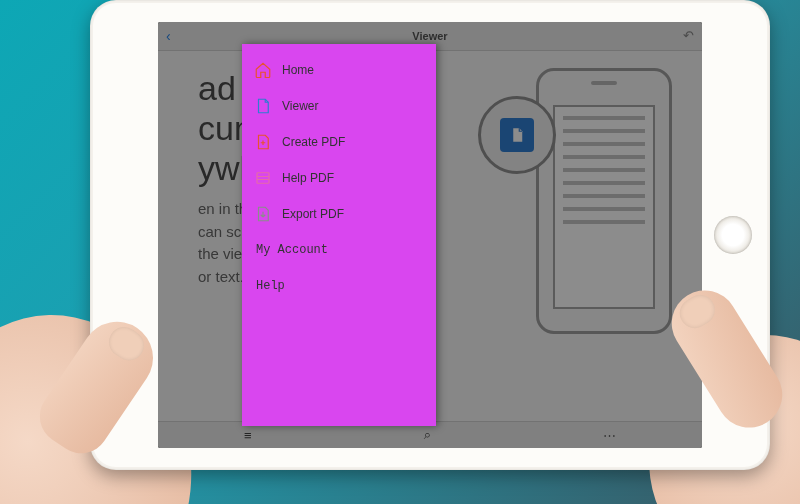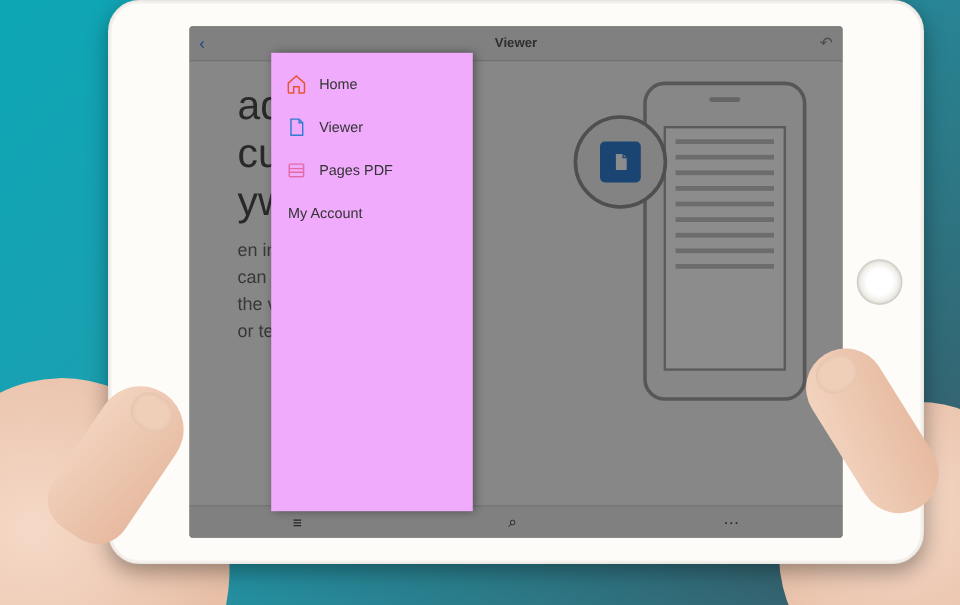--- a/index.html
+++ b/index.html
@@ -21,24 +21,24 @@
   .illus{width:190px;position:relative;}
   .phone{position:absolute;right:6px;top:0;width:130px;height:260px;border:3px solid #9e9e9e;border-radius:18px;}
   .phone .earp{position:absolute;top:10px;left:50%;width:26px;height:4px;margin-left:-13px;background:#b8b8b8;border-radius:2px;}
   .doc{position:absolute;top:34px;left:14px;right:14px;bottom:22px;background:#fff;border:2px solid #a5a5a5;}
   .doc i{display:block;height:4px;background:#c5c5c5;margin:9px 8px;}
   .mag{position:absolute;left:-10px;top:28px;width:72px;height:72px;border:3px solid #8f8f8f;border-radius:50%;background:#eee;display:flex;align-items:center;justify-content:center;}
   .mag .sq{width:34px;height:34px;background:#2f7dd1;border-radius:4px;display:flex;align-items:center;justify-content:center;}
   .mag .sq svg{width:18px;height:18px;}
   .bbar{position:absolute;left:0;right:0;bottom:0;height:26px;background:#e9e9e9;border-top:1px solid #d0d0d0;display:flex;align-items:center;justify-content:space-around;color:#444;font-size:13px;}
   
-  .sidebar{position:absolute;left:68px;top:22px;bottom:22px;width:168px;background:#f0abfc;box-shadow:2px 0 8px rgba(0,0,0,.45);font-size:12px;color:#333;}
+  .sidebar{position:absolute;left:84px;top:22px;bottom:22px;width:194px;background:#d946ef;box-shadow:2px 0 8px rgba(0,0,0,.45);font-size:12px;color:#333;}
   .sidebar ul{list-style:none;margin:0;padding:8px 0;}
   .sidebar li{display:flex;align-items:center;height:36px;padding:0 12px;gap:10px;cursor:pointer;}
-  .sidebar li.plain{padding-left:14px;color:#333;}
+  .sidebar li.plain{padding-left:14px;color:#333;font-family:Liberation Mono, monospace;}
   .ic{width:18px;height:18px;display:flex;align-items:center;justify-content:center;flex-shrink:0;}
   .ic svg{width:18px;height:18px;stroke-width:1.6;fill:none;}
   
   .hand{position:absolute;background:radial-gradient(circle at 40% 40%,#f5d9c7,#e8bfa7 70%);border-radius:50%;}
   .hand.l{left:-70px;bottom:-110px;width:260px;height:300px;transform:rotate(-14deg);}
   .hand.r{right:-70px;bottom:-70px;width:220px;height:240px;transform:rotate(18deg);}
   .thumb{position:absolute;background:linear-gradient(100deg,#f3d4c0,#e6b99f);}
   .thumb.l{left:62px;bottom:48px;width:72px;height:140px;border-radius:44px 44px 34px 34px;transform:rotate(34deg);}
   .thumb.r{right:40px;bottom:70px;width:66px;height:150px;border-radius:40px;transform:rotate(-32deg);}
   .thumb:after{content:"";position:absolute;top:4px;left:50%;width:36px;height:30px;margin-left:-18px;background:#f0cfb9;border-radius:18px;box-shadow:inset 0 0 4px rgba(0,0,0,.1);}
@@ -121,28 +121,49 @@
               <svg viewBox="0 0 24 24">
                 <path stroke="#2f7dd1" d="M6 3h9l4 4v14H6z"></path>
                 <path stroke="#2f7dd1" d="M15 3v4h4"></path>
               </svg>
             </span>
             <span>Viewer</span>
           </li>
           <li>
             <span class="ic">
               <svg viewBox="0 0 24 24">
+                <path stroke="#e8532f" d="M6 3h9l4 4v14H6z"></path>
+                <path stroke="#e8532f" d="M12 10v6M9 13h6"></path>
+              </svg>
+            </span>
+            <span>Create PDF</span>
+          </li>
+          <li>
+            <span class="ic">
+              <svg viewBox="0 0 24 24">
                 <rect stroke="#e66aa8" x="4" y="5" width="16" height="14" rx="1"></rect>
                 <path stroke="#e66aa8" d="M4 10h16M4 14h16"></path>
               </svg>
             </span>
-            <span>Pages PDF</span>
+            <span>Help PDF</span>
+          </li>
+          <li>
+            <span class="ic">
+              <svg viewBox="0 0 24 24">
+                <path stroke="#8c8c8c" d="M6 3h9l4 4v14H6z"></path>
+                <path stroke="#8c8c8c" d="M12 9v7m0 0l-3-3m3 3l3-3"></path>
+              </svg>
+            </span>
+            <span>Export PDF</span>
           </li>
           <li class="plain">
             <span>My Account</span>
+          </li>
+          <li class="plain">
+            <span>Help</span>
           </li>
         </ul>
     </div>
 
   </div>
 </div>
 
 <div class="thumb l"></div>
 <div class="thumb r"></div>
 

